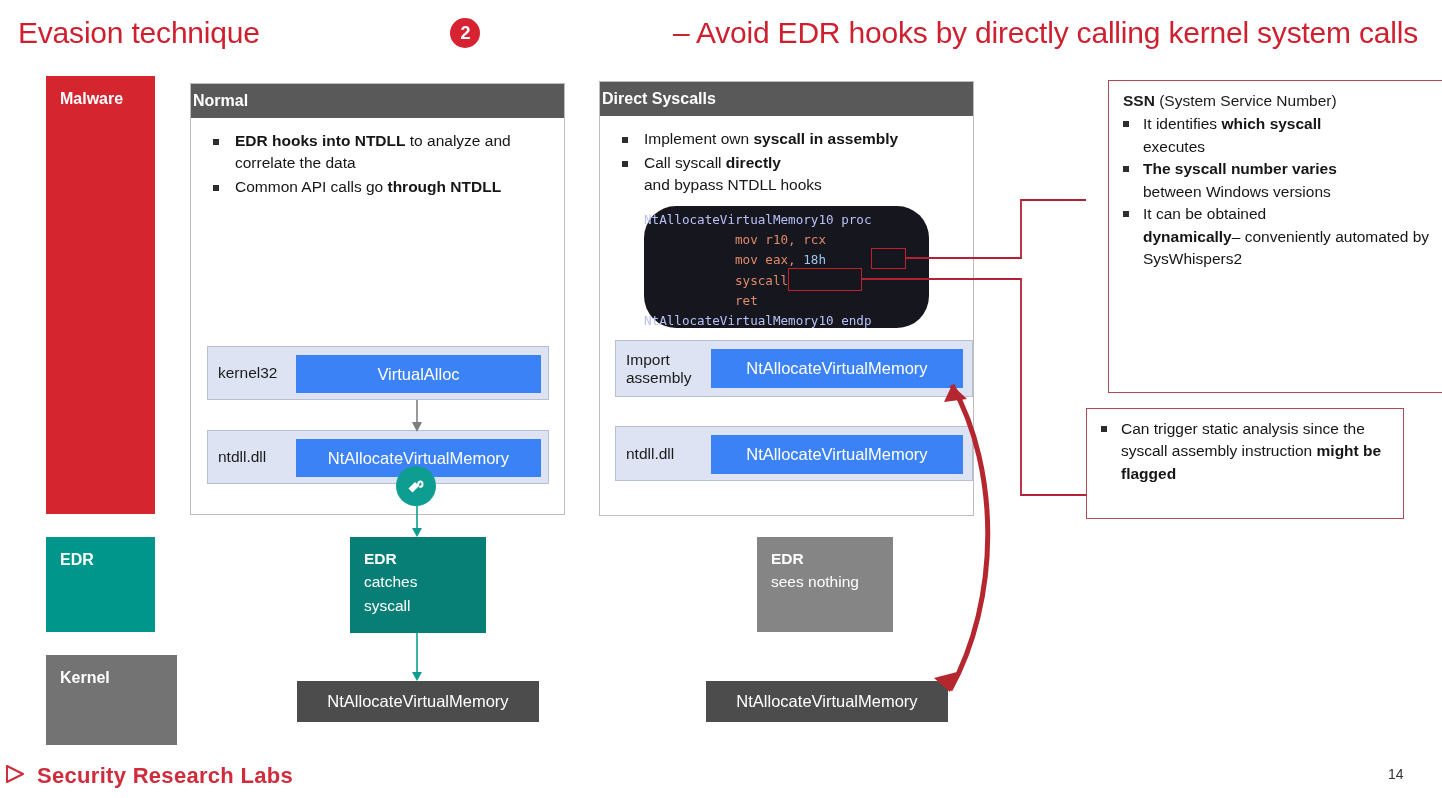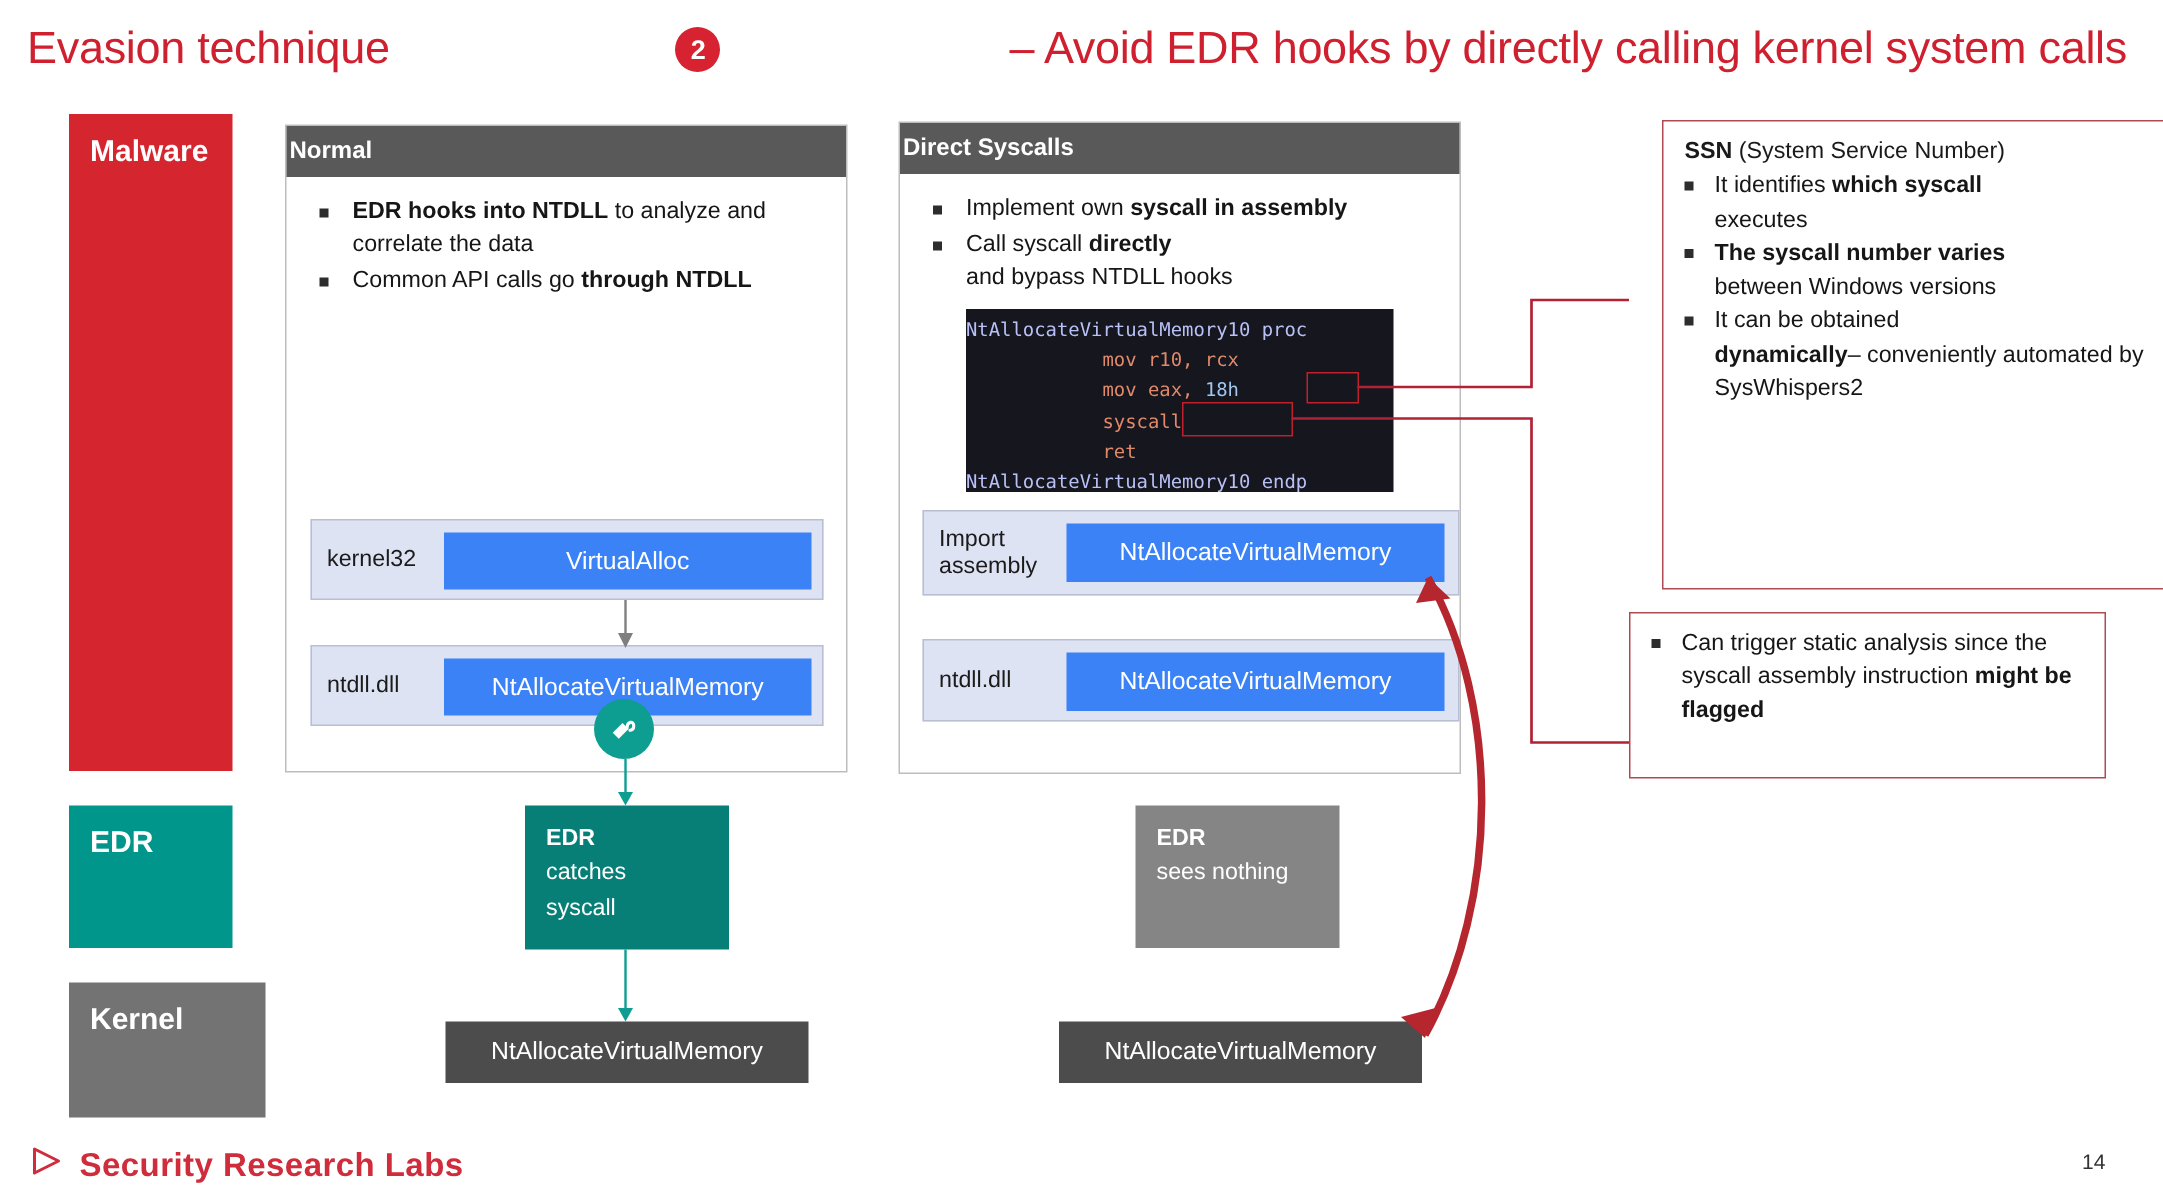--- a/index.html
+++ b/index.html
@@ -18,21 +18,21 @@
   }
   #title .t-pre{}
   #badge{
     display:inline-flex;align-items:center;justify-content:center;
     width:30px;height:30px;border-radius:50%;background:#d62231;color:#fff;
     font-size:18px;font-weight:bold;margin:0 8px 0 10px;line-height:1;
   }
   #title .t-post{margin-left:4px;}
 
   
-  .lane{color:#ffffff;font-weight:bold;font-size:20px;padding:14px 0 0 14px;box-sizing:border-box;}
+  .lane{color:#ffffff;font-weight:bold;font-size:16px;padding:14px 0 0 14px;box-sizing:border-box;}
   #lane-malware{left:46px;top:76px;width:109px;height:438px;background:#d5252f;}
   #lane-edr{left:46px;top:537px;width:109px;height:95px;background:#01968b;}
   #lane-kernel{left:46px;top:655px;width:131px;height:90px;background:#737373;}
 
   
   .panel{background:#fff;border:1px solid #bdbdbd;box-sizing:border-box;}
   #panel-normal{left:190px;top:83px;width:375px;height:432px;}
   #panel-direct{left:599px;top:81px;width:375px;height:435px;}
   .panel-head{
     background:#595959;color:#fff;font-weight:bold;font-size:16px;
@@ -43,21 +43,21 @@
   .bullet .sq{
     flex:0 0 auto;width:6px;height:6px;background:#2d2d2d;margin:9px 16px 0 8px;
   }
   .bullet .btxt{flex:1 1 auto;}
   b{font-weight:bold;}
 
   
   #code-block{
     left:644px;top:206px;width:285px;height:122px;background:#16161f;
     font-family:"DejaVu Sans Mono","Liberation Mono",monospace;
-    font-size:12.6px;line-height:20.2px;box-sizing:border-box;padding:4px 0 0 0;
+    font-size:12.6px;line-height:20.2px;box-sizing:border-box;padding:4px 0 0 0;border-radius:32px;
   }
   .cl{white-space:pre;}
   .c-name{color:#b9c0f5;}
   .c-op{color:#e08a6a;}
   .c-num{color:#9fc7f0;}
   .hl-box{outline:1.6px solid #c0202c;outline-offset:0px;}
   #hl-18h{left:872px;top:249px;width:33px;height:19px;}
   #hl-syscall{left:789px;top:269px;width:72px;height:21px;}
 
   
@@ -97,21 +97,21 @@
 
   
   .callout{background:#fff;border:1px solid #b04a52;box-sizing:border-box;padding:9px 10px 8px 8px;}
   #callout-ssn{left:1108px;top:80px;width:348px;height:313px;}
   #callout-flag{left:1086px;top:408px;width:318px;height:111px;}
   .callout .lead{font-size:15.5px;line-height:1.45;margin:0 0 1px 6px;}
   .callout .bullet{font-size:15.5px;line-height:1.45;margin-bottom:0;}
   .callout .bullet .sq{margin:8px 14px 0 6px;}
 
   
-  #footer-logo{left:18px;top:762px;display:flex;align-items:center;}
+  #footer-logo{left:2px;top:762px;display:flex;align-items:center;}
   #footer-logo .tri{margin-right:11px;}
   #footer-text{font-size:22px;color:#cf2c3c;font-weight:bold;letter-spacing:0.3px;}
   #page-num{left:1388px;top:766px;font-size:14px;color:#333;}
 
   svg.ov{position:absolute;left:0;top:0;width:1442px;height:798px;pointer-events:none;}
 </style>
 </head>
 <body>
 
 <div class="abs" id="title">

